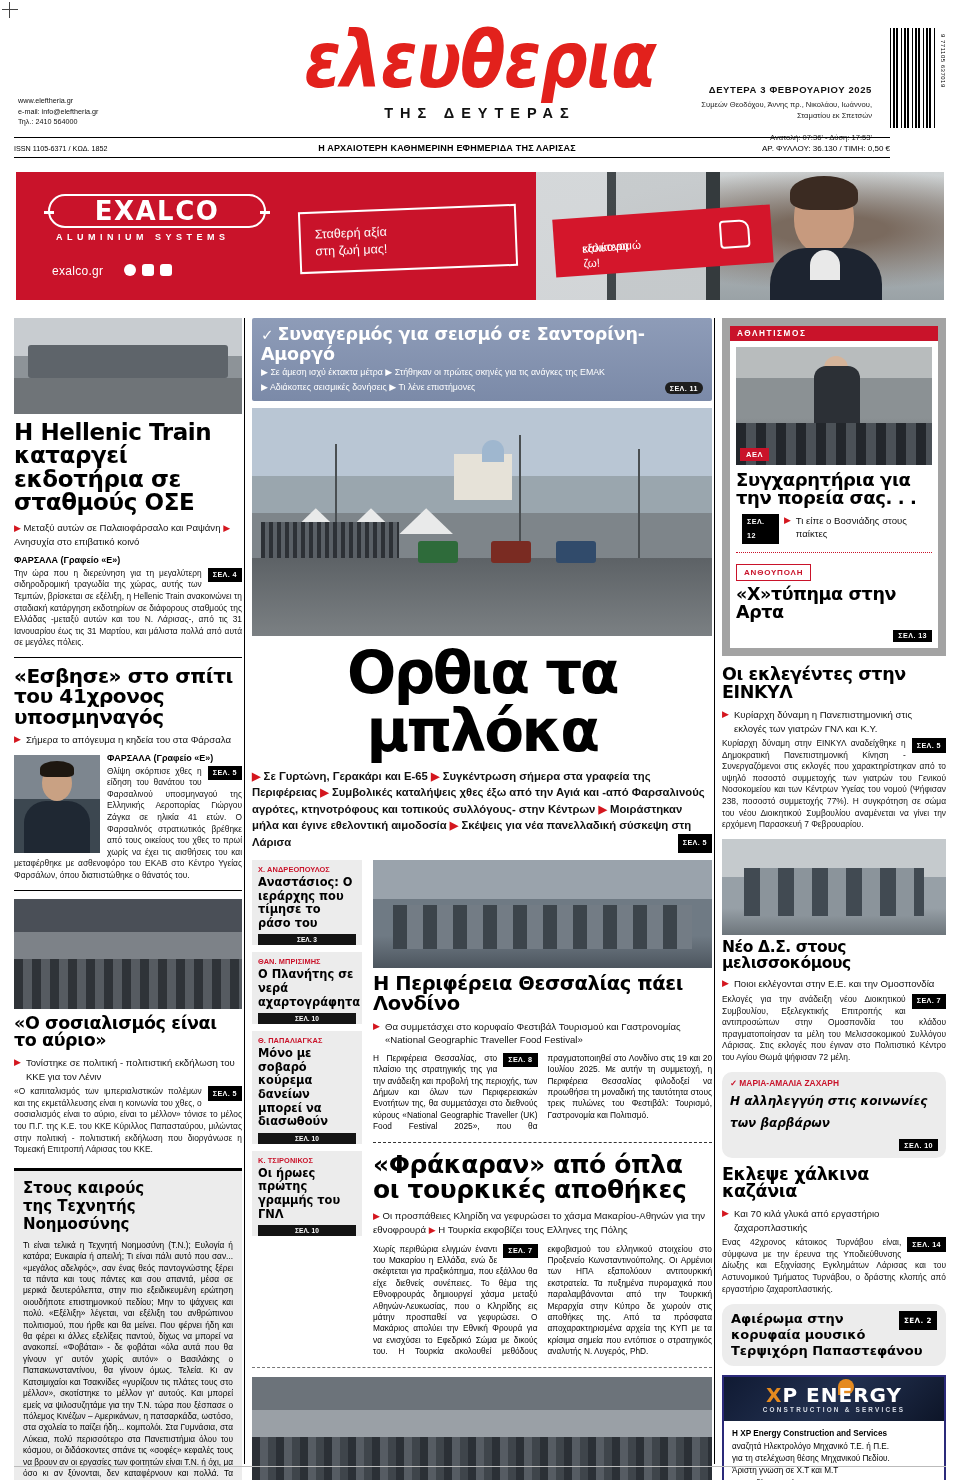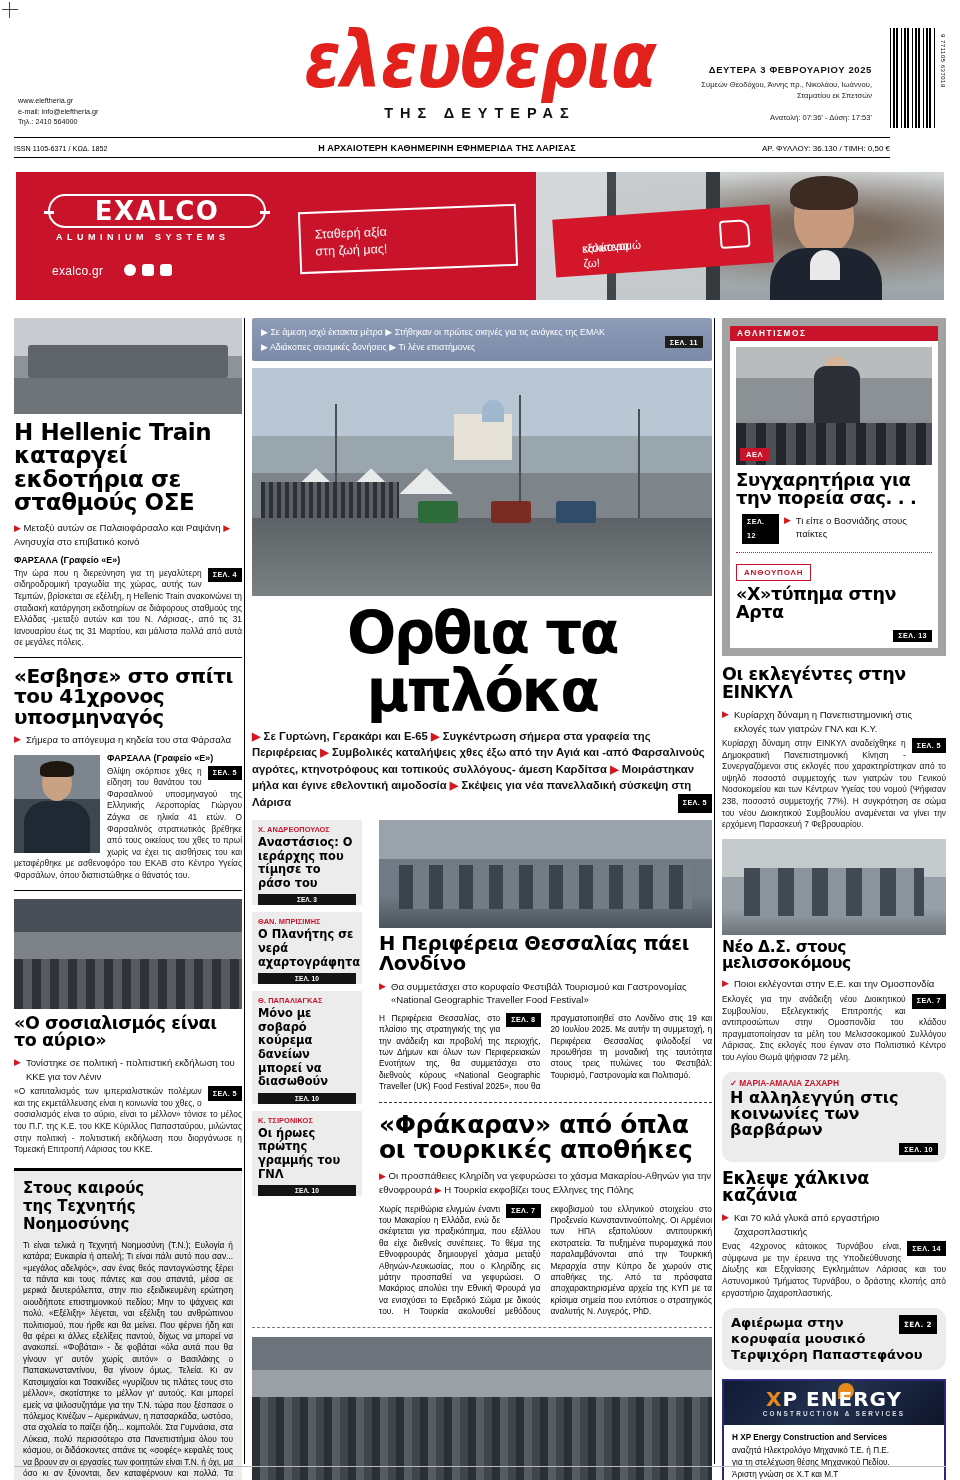--- a/index.html
+++ b/index.html
@@ -20,21 +20,21 @@
     font-family: "DejaVu Sans", sans-serif;
     font-weight: 700; font-style: italic;
     font-size: 66px; letter-spacing: -1px;
     color: #e2211c; line-height: 0.95;
     transform: scaleY(1.18); transform-origin: center top;
   }
   .mh-sub {
     margin-top: 18px; font-size: 14.5px; font-weight: 700;
     letter-spacing: 7px; color: #111;
   }
-  .mh-right { position: absolute; right: 88px; top: 64px; width: 200px; text-align: right; }
+  .mh-right { position: absolute; right: 88px; top: 84px; width: 200px; text-align: right; }
   .mh-date { font-size: 9.5px; font-weight: 700; letter-spacing: .6px; color: #111; }
   .mh-saints { font-size: 7.6px; line-height: 11px; color: #222; margin-top: 4px; }
   .mh-sun { font-size: 7.6px; color: #222; margin-top: 12px; }
   .barcode { position: absolute; right: 16px; top: 28px; width: 54px; height: 106px; }
   .barcode .bars { width: 46px; height: 100px; background:
       repeating-linear-gradient(90deg, #000 0 1px, #fff 1px 3px, #000 3px 5px, #fff 5px 6px, #000 6px 8px, #fff 8px 11px); }
   .barcode .bnum { position: absolute; right: -2px; top: 6px; font-size: 6px; writing-mode: vertical-rl; letter-spacing: .5px; }
   .crop-mark { position: absolute; width: 16px; height: 16px; }
   .crop-mark::before, .crop-mark::after { content:""; position:absolute; background:#444; }
   .crop-mark::before { left: 7px; top: 0; width: 1px; height: 16px; }
@@ -134,21 +134,21 @@
   .ai-title { font-family:"DejaVu Sans",sans-serif; font-weight:700; font-size: 15px; line-height: 18px; }
   .ai-body { font-size: 8.3px; line-height: 11.4px; text-align: justify; margin-top: 7px; }
 
   
   .alert {
     background: linear-gradient(180deg,#8e9cb8 0%, #7b8aa8 100%);
     color: #fff; padding: 6px 9px 7px 9px; border-radius: 2px; position: relative;
   }
   .alert h3 { font-family:"DejaVu Sans",sans-serif; font-weight:700; font-size:17.5px; letter-spacing:-.2px; }
   .alert .ln { font-size: 8.8px; line-height: 13px; margin-top: 2px; }
-  .alert .sel { position:absolute; right:9px; bottom:13px; float:none; background:#1e1e1e; }
+  .alert .sel { position:absolute; right:9px; bottom:7px; float:none; background:#1e1e1e;border-radius:6px; }
   .check { font-size: 15px; margin-right: 4px; }
 
   .ph-main { height: 228px; margin-top: 7px; position: relative; overflow:hidden;
     background: linear-gradient(180deg,#b9c6d4 0 30%, #9aa6ae 30% 46%, #7e858a 46% 66%, #6a6f72 66% 100%); }
   .ph-main .church { position:absolute; left:44%; top:20%; width:58px; height:46px; background:#e6e2d8; }
   .ph-main .dome { position:absolute; left:50%; top:14%; width:22px; height:22px; background:#9fb7cf; border-radius:50% 50% 0 0; }
   .ph-main .road { position:absolute; left:0; bottom:0; width:100%; height:34%;
      background: linear-gradient(180deg,#5d6266 0%, #7b8083 100%); }
   .ph-main .tent { position:absolute; top:44%; width:54px; height:26px; background:#e9eaea;
      clip-path: polygon(0 100%, 50% 0, 100% 100%); }
@@ -157,21 +157,21 @@
   .ph-main .tr1 { left: 36%; } .ph-main .tr2 { left: 52%; background:#7a2b22; } .ph-main .tr3 { left: 66%; background:#314b6b; }
   .ph-main .crowd { position:absolute; left:2%; bottom:34%; width:30%; height:16%;
      background: repeating-linear-gradient(90deg,#2d3136 0 4px,#5a6066 4px 8px); }
   .ph-main .pole { position:absolute; width:2px; background:#4a4f52; }
 
   .main-hl { font-family:"DejaVu Sans",sans-serif; font-weight:700; font-size: 58px;
              text-align:center; letter-spacing:-2.5px; line-height: 1.0; margin-top: 8px; }
   .main-kick { font-size: 11.3px; line-height: 16.4px; margin-top: 8px; color:#111; font-weight:600; }
   .main-kick .tri { font-size:11px; }
 
-  .c-split { display: flex; gap: 17px; margin-top: 10px; }
+  .c-split { display: flex; gap: 11px; margin-top: 10px; }
   .c-briefs { width: 110px; flex: 0 0 110px; }
   .brief { background:#ececec; padding: 5px 6px 0 6px; margin-bottom: 7px; }
   .brief .nm { color:#c9132a; font-weight:700; font-size: 7.4px; letter-spacing:.1px; }
   .brief .tx { font-family:"DejaVu Sans",sans-serif; font-weight:700; font-size: 11.4px; line-height: 13.6px; margin-top: 2px; }
   .brief .bsel { background:#141414; color:#fff; font-size:6.6px; font-weight:700; text-align:center; padding: 2px 0; margin-top: 4px; }
   .c-main2 { flex: 1; }
   .ph-london { height: 108px; background: linear-gradient(180deg,#9aa3ac 0 36%, #6f7a84 36% 70%, #4c555e 100%); position:relative; }
   .ph-london::after { content:""; position:absolute; left:6%; top:42%; width:88%; height:40%;
      background: repeating-linear-gradient(90deg,#3c444b 0 14px,#737c85 14px 30px); }
   .h-london { font-size: 19.5px; margin-top: 6px; }
@@ -198,21 +198,21 @@
   .r-h1 { font-size: 18px; margin-top: 6px; line-height: 1.1; }
   .badge-red { display:inline-block; border:1.6px solid #c9132a; color:#c9132a; font-weight:700;
      font-size: 8px; padding: 3px 7px; letter-spacing: .8px; }
   .r-h2 { font-size: 17.5px; margin-top: 5px; }
   .r-h3 { font-size: 15.5px; margin-top: 5px; line-height:1.1; }
   .ph-elect { height: 96px; margin-top: 8px; background: linear-gradient(180deg,#c5cacd 0 40%, #97a0a7 40% 72%, #6d757b 100%); position:relative; }
   .ph-elect::after { content:""; position:absolute; left:10%; top:30%; width:80%; height:50%;
      background: repeating-linear-gradient(90deg,#414a52 0 16px,#8b949b 16px 34px); }
   .grey-box { background:#ececec; border-radius: 10px; padding: 6px 8px; margin-top: 8px; position:relative; }
   .grey-box .nm { color:#c9132a; font-weight:700; font-size: 8.4px; }
-  .grey-box h4 { font-family:"DejaVu Sans",sans-serif; font-weight:700; font-size: 16px; line-height: 16px; margin-top: 2px; }
+  .grey-box h4 { font-family:"DejaVu Sans",sans-serif; font-weight:700; font-size: 12px; line-height: 22px; margin-top: 2px; font-style: italic; }
   .music-box { background:#ececec; border-radius: 12px; padding: 7px 9px; margin-top: 9px; }
   .music-box h4 { font-family:"DejaVu Sans",sans-serif; font-weight:700; font-size: 13px; line-height: 16px; }
 
   .xp-ad { margin-top: 9px; border: 2px solid #2b2a7a; }
   .xp-top { height: 44px; background: linear-gradient(135deg,#101a33 0%, #22304f 50%, #0d1528 100%); position:relative; overflow:hidden; }
   .xp-top .xp-logo { position:absolute; left:50%; top:6px; transform:translateX(-50%); color:#fff; font-weight:800;
      font-size: 20px; letter-spacing: 1px; font-family:"DejaVu Sans",sans-serif; white-space: nowrap;}
   .xp-top .xp-logo b { color:#e58a1f; }
   .xp-top .xp-sub { position:absolute; left:50%; top:29px; transform:translateX(-50%); color:#d8dde6;
      font-size: 6.4px; letter-spacing: 2.2px; font-weight:700; white-space: nowrap;}
@@ -359,20 +359,23 @@
           </div>
           <div class="ai-body">Τι είναι τελικά η Τεχνητή Νοημοσύνη (Τ.Ν.); Ευλογία ή κατάρα; Ευκαιρία ή απειλή; Τι είναι πάλι αυτό που σαν... «μεγάλος αδελφός», σαν ένας θεός παντογνώστης ξέρει τα πάντα και τους πάντες και σου απαντά, μέσα σε μερικά δευτερόλεπτα, στην πιο εξειδικευμένη ερώτηση οιουδήποτε επιστημονικού πεδίου; Μην το ψάχνεις και πολύ. «Εξέλιξη» λέγεται, ναι εξέλιξη του ανθρώπινου πολιτισμού, που ήρθε και θα μείνει. Που φέρνει ήδη και θα φέρει κι άλλες εξελίξεις παντού, δίχως να μπορεί να ανακοπεί. «Φοβάται» - δε φοβάται «όλα αυτά που θα γίνουν γι' αυτόν χωρίς αυτόν» ο Βασιλάκης ο Παπακωνσταντίνου, θα γίνουν όμως. Τελεία. Κι αν Κατσιμιχαίοι και Τσακνίδες «γυρίζουν τις πλάτες τους στο μέλλον», σκοτίστηκε το μέλλον γι' αυτούς. Και μπορεί εμείς να ψιλοσυζητάμε για την Τ.Ν. τώρα που ξέσπασε ο πόλεμος Κινέζων – Αμερικάνων, η πατσαρκάδα, ωστόσο, στα σχολεία το παίζει ήδη... κομπολόι. Στα Γυμνάσια, στα Λύκεια, πολύ περισσότερο στα Πανεπιστήμια όλου του κόσμου, οι διδάσκοντες σπάνε τις «σοφές» κεφαλές τους να βρουν αν οι εργασίες των φοιτητών είναι Τ.Ν. ή όχι, μα όσο κι αν ξύνονται, δεν καταφέρνουν και πολλά. Τα συστήματα εντοπισμού της λογοκλοπής έχουν ήδη παραβιαστεί από άλλα συστήματα, πιο εξελιγμένα. «Εκδοσις επηυξημένη και βελτιωμένη» που έγραφαν και τα παλιά βιβλία.</div>
 
         </div>
       </div>
     </div>
 
     <div class="col center">
 
       <div class="alert">
+        <h3>
+          <span class="check">✓</span><span>Συναγερμός για σεισμό σε Σαντορίνη-Αμοργό</span>
+        </h3>
         <div class="ln">
           <span class="tri" style="color:#fff">▶</span>
           <span>Σε άμεση ισχύ έκτακτα μέτρα</span>
           <span class="tri" style="color:#fff">▶</span>
           <span>Στήθηκαν οι πρώτες σκηνές για τις ανάγκες της ΕΜΑΚ</span>
         </div>
         <div class="ln">
           <span class="tri" style="color:#fff">▶</span>
           <span>Αδιάκοπες σεισμικές δονήσεις</span>
           <span class="tri" style="color:#fff">▶</span>
@@ -398,21 +401,21 @@
       </div>
 
       <div class="main-hl">Ορθια τα μπλόκα</div>
 
       <div class="main-kick">
         <span class="tri">▶</span>
         <span>Σε Γυρτώνη, Γερακάρι και Ε-65</span>
         <span class="tri">▶</span>
         <span>Συγκέντρωση σήμερα στα γραφεία της Περιφέρειας</span>
         <span class="tri">▶</span>
-        <span>Συμβολικές καταλήψεις χθες έξω από την Αγιά και -από Φαρσαλινούς αγρότες, κτηνοτρόφους και τοπικούς συλλόγους- άμεση Καρδίτσα</span>
+        <span>Συμβολικές καταλήψεις χθες έξω από την Αγιά και -από Φαρσαλινούς αγρότες, κτηνοτρόφους και τοπικούς συλλόγους- στην Κέντρων</span>
         <span class="tri">▶</span>
         <span>Μοιράστηκαν μήλα και έγινε εθελοντική αιμοδοσία</span>
         <span class="tri">▶</span>
         <span>Σκέψεις για νέα πανελλαδική σύσκεψη στη Λάρισα</span>
         <span class="sel">ΣΕΛ. 5</span>
       </div>
 
       <div class="c-split">
         <div class="c-briefs">
           <div class="brief">

